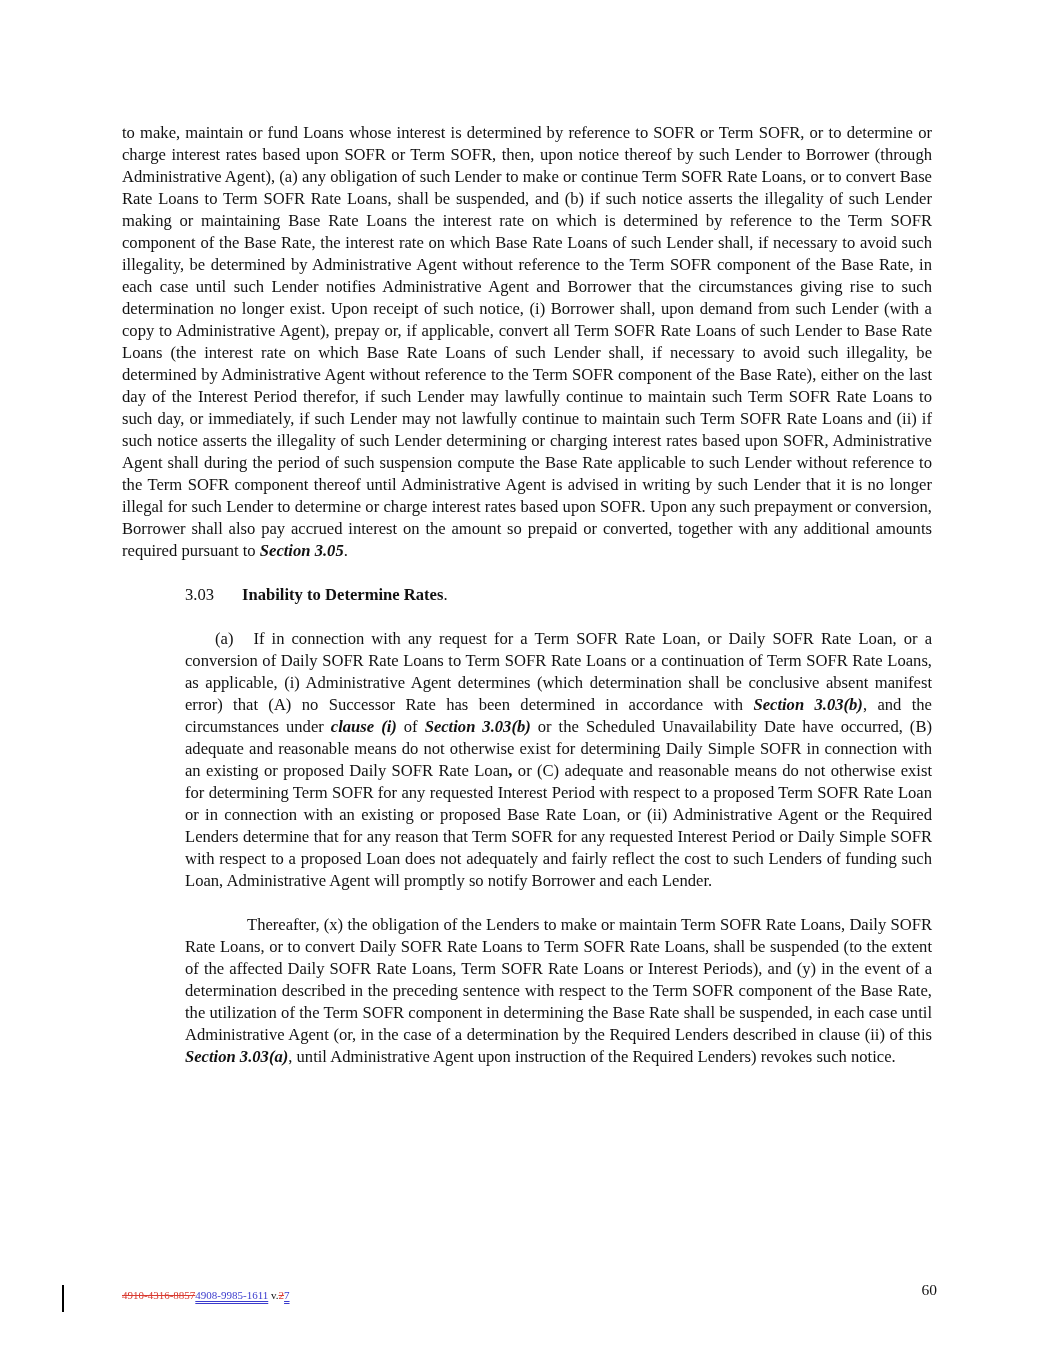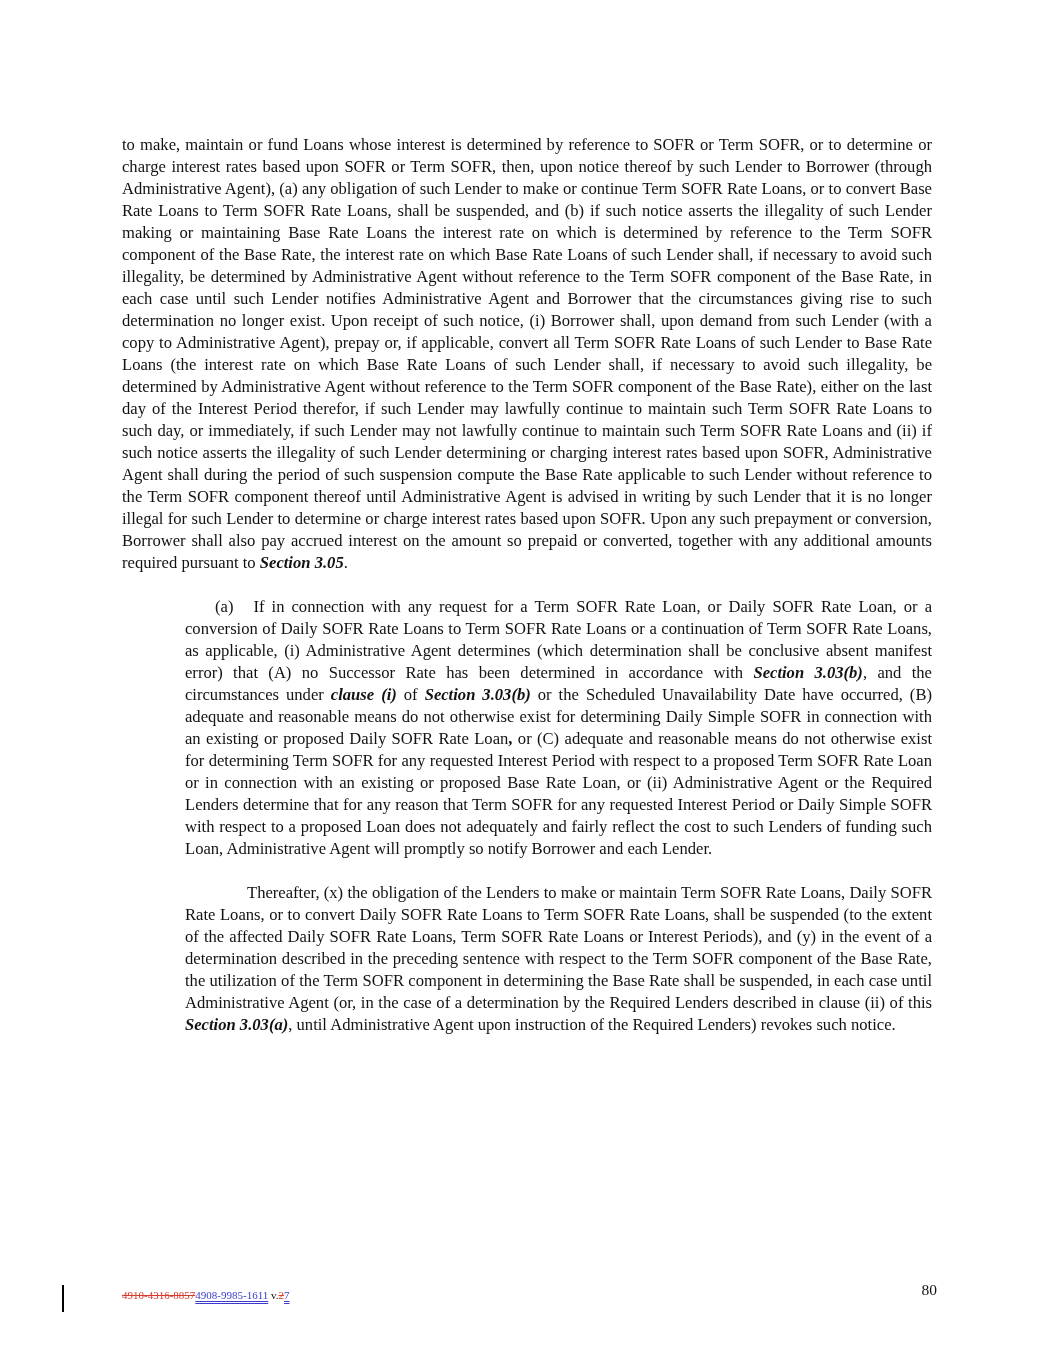--- a/index.html
+++ b/index.html
@@ -19,21 +19,21 @@
   .doc-body {
     position: absolute;
     left: 122px;
     top: 122px;
     width: 810px;
     font-size: 16.6px;
     line-height: 22px;
     text-align: justify;
   }
   .para {
-    margin: 12px 0 22px 0;
+    margin: 0 0 22px 0;
     font-family: Liberation Serif, serif;
   }
   .block {
     margin-left: 63px;
   }
   .indent-a {
     text-indent: 30px;
   }
   .indent-t {
     text-indent: 62px;
@@ -76,23 +76,24 @@
     text-align: right;
   }
 </style>
 </head>
 <body>
 
 <div class="page">
 
   <div class="doc-body" id="doc-body">
       <p class="para"><span class="run">to make, maintain or fund Loans whose interest is determined by reference to SOFR or Term SOFR, or to determine or charge interest rates based upon SOFR or Term SOFR, then, upon notice thereof by such Lender to Borrower (through Administrative Agent), (a) any obligation of such Lender to make or continue Term SOFR Rate Loans, or to convert Base Rate Loans to Term SOFR Rate Loans, shall be suspended, and (b) if such notice asserts the illegality of such Lender making or maintaining Base Rate Loans the interest rate on which is determined by reference to the Term SOFR component of the Base Rate, the interest rate on which Base Rate Loans of such Lender shall, if necessary to avoid such illegality, be determined by Administrative Agent without reference to the Term SOFR component of the Base Rate, in each case until such Lender notifies Administrative Agent and Borrower that the circumstances giving rise to such determination no longer exist. Upon receipt of such notice, (i) Borrower shall, upon demand from such Lender (with a copy to Administrative Agent), prepay or, if applicable, convert all Term SOFR Rate Loans of such Lender to Base Rate Loans (the interest rate on which Base Rate Loans of such Lender shall, if necessary to avoid such illegality, be determined by Administrative Agent without reference to the Term SOFR component of the Base Rate), either on the last day of the Interest Period therefor, if such Lender may lawfully continue to maintain such Term SOFR Rate Loans to such day, or immediately, if such Lender may not lawfully continue to maintain such Term SOFR Rate Loans and (ii) if such notice asserts the illegality of such Lender determining or charging interest rates based upon SOFR, Administrative Agent shall during the period of such suspension compute the Base Rate applicable to such Lender without reference to the Term SOFR component thereof until Administrative Agent is advised in writing by such Lender that it is no longer illegal for such Lender to determine or charge interest rates based upon SOFR. Upon any such prepayment or conversion, Borrower shall also pay accrued interest on the amount so prepaid or converted, together with any additional amounts required pursuant to </span><span class="run-bi">Section 3.05</span><span class="run">.</span></p>
+      <p class="para block"><span class="run">3.03</span><span class="tab" style="width: 28px;"></span><span class="run-b">Inability to Determine Rates</span><span class="run">.</span></p>
       <p class="para block indent-a"><span class="run">(a)</span><span class="tab" style="width: 20px;"></span><span class="run">If in connection with any request for a Term SOFR Rate Loan, or Daily SOFR Rate Loan, or a conversion of Daily SOFR Rate Loans to Term SOFR Rate Loans or a continuation of Term SOFR Rate Loans, as applicable, (i) Administrative Agent determines (which determination shall be conclusive absent manifest error) that (A) no Successor Rate has been determined in accordance with </span><span class="run-bi">Section 3.03(b)</span><span class="run">, and the circumstances under </span><span class="run-bi">clause (i)</span><span class="run"> of </span><span class="run-bi">Section 3.03(b)</span><span class="run"> or the Scheduled Unavailability Date have occurred, (B) adequate and reasonable means do not otherwise exist for determining Daily Simple SOFR in connection with an existing or proposed Daily SOFR Rate Loan</span><span class="run-b">,</span><span class="run"> or (C) adequate and reasonable means do not otherwise exist for determining Term SOFR for any requested Interest Period with respect to a proposed Term SOFR Rate Loan or in connection with an existing or proposed Base Rate Loan, or (ii) Administrative Agent or the Required Lenders determine that for any reason that Term SOFR for any requested Interest Period or Daily Simple SOFR with respect to a proposed Loan does not adequately and fairly reflect the cost to such Lenders of funding such Loan, Administrative Agent will promptly so notify Borrower and each Lender.</span></p>
       <p class="para block indent-t"><span class="run">Thereafter, (x) the obligation of the Lenders to make or maintain Term SOFR Rate Loans, Daily SOFR Rate Loans, or to convert Daily SOFR Rate Loans to Term SOFR Rate Loans, shall be suspended (to the extent of the affected Daily SOFR Rate Loans, Term SOFR Rate Loans or Interest Periods), and (y) in the event of a determination described in the preceding sentence with respect to the Term SOFR component of the Base Rate, the utilization of the Term SOFR component in determining the Base Rate shall be suspended, in each case until Administrative Agent (or, in the case of a determination by the Required Lenders described in clause (ii) of this </span><span class="run-bi">Section 3.03(a)</span><span class="run">, until Administrative Agent upon instruction of the Required Lenders) revokes such notice.</span></p>
     </div>
 
   <div class="change-bar"></div>
 
   <div class="footer-ids"><span class="del">4910-4316-8857</span><span class="ins">4908-9985-1611</span><span> v.</span><span class="del">2</span><span class="ins">7</span></div>
 
-  <div class="page-number">80</div>
+  <div class="page-number">60</div>
 
 </div>
 
 </body></html>

